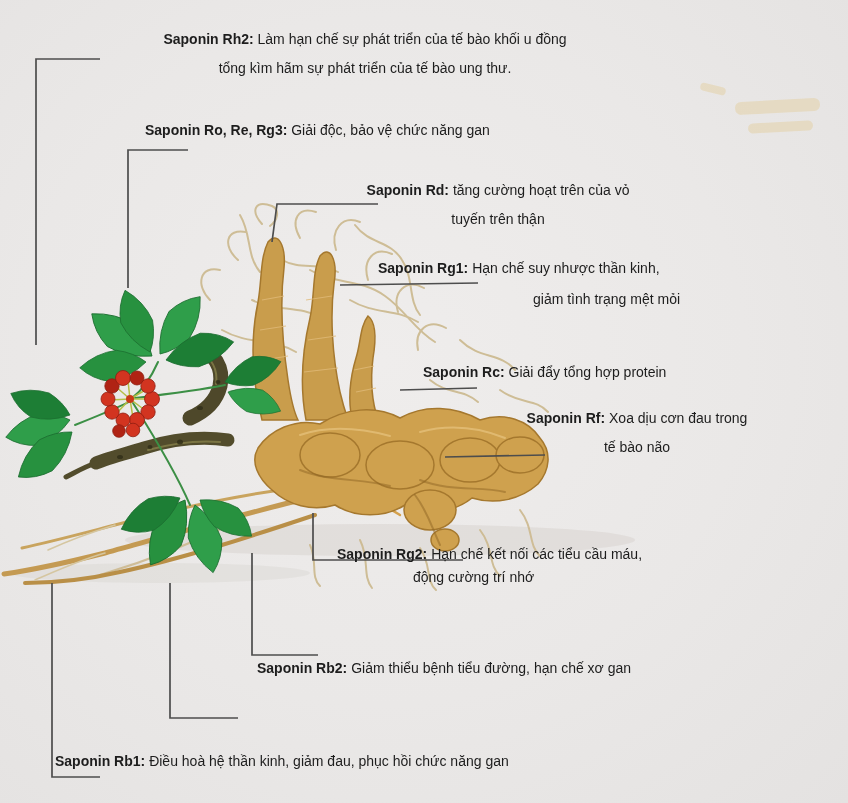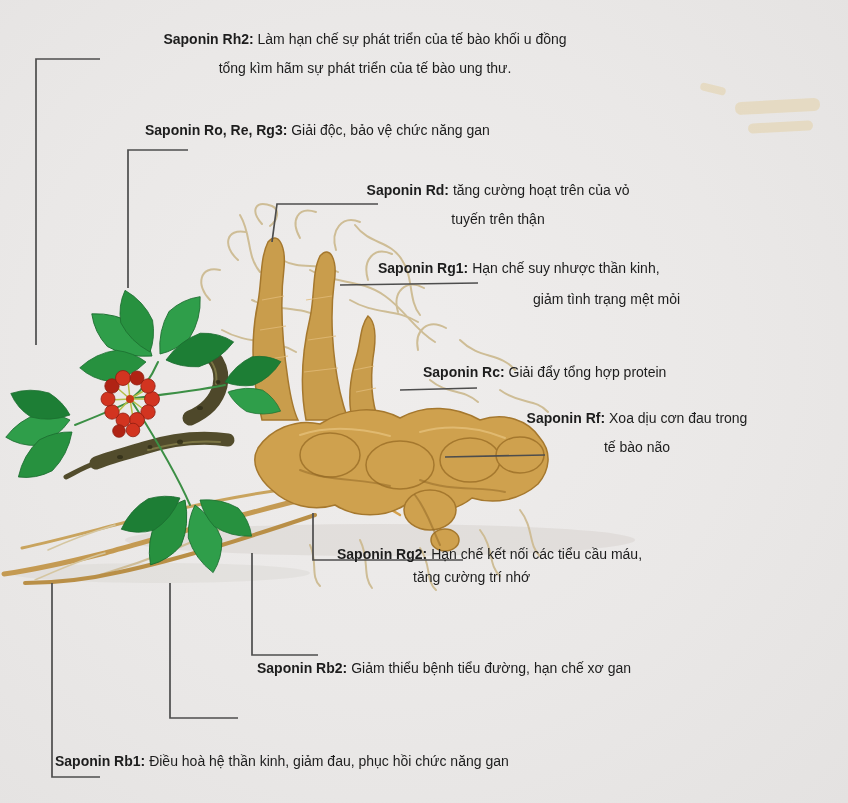--- a/index.html
+++ b/index.html
@@ -246,21 +246,21 @@
   </div>
 
   <div class="lbl center" id="lbl-rf">
     <div class="wrap"><b>Saponin Rf:</b> <span>Xoa dịu cơn đau trong</span></div>
     <div class="wrap">tế bào não</div>
   </div>
 
   <div class="lbl" id="lbl-rg2-l1">
     <b>Saponin Rg2:</b> <span>Hạn chế kết nối các tiểu cầu máu,</span>
   </div>
-  <div class="lbl" id="lbl-rg2-l2">tăng cường trí nhớ</div>
+  <div class="lbl" id="lbl-rg2-l2">động cường trí nhớ</div>
 
   <div class="lbl" id="lbl-rb2">
     <b>Saponin Rb2:</b> <span>Giảm thiểu bệnh tiểu đường, hạn chế xơ gan</span>
   </div>
 
 
   <div class="lbl" id="lbl-rb1">
     <b>Saponin Rb1:</b> <span>Điều hoà hệ thần kinh, giảm đau, phục hồi chức năng gan</span>
   </div>
 

